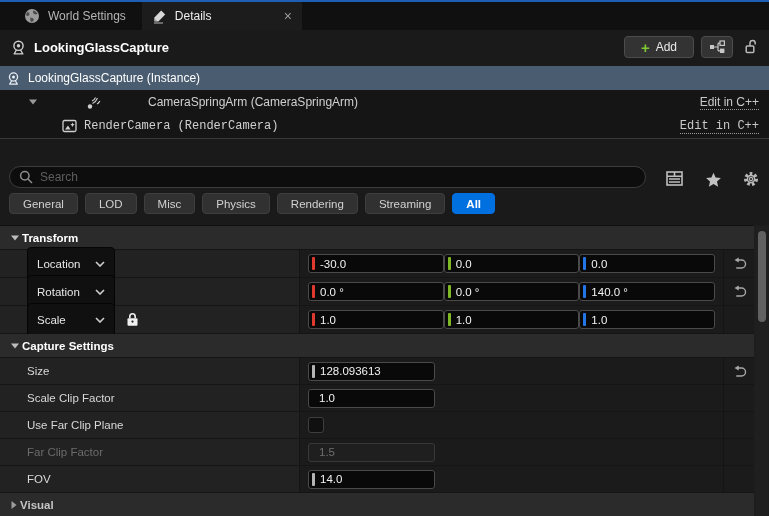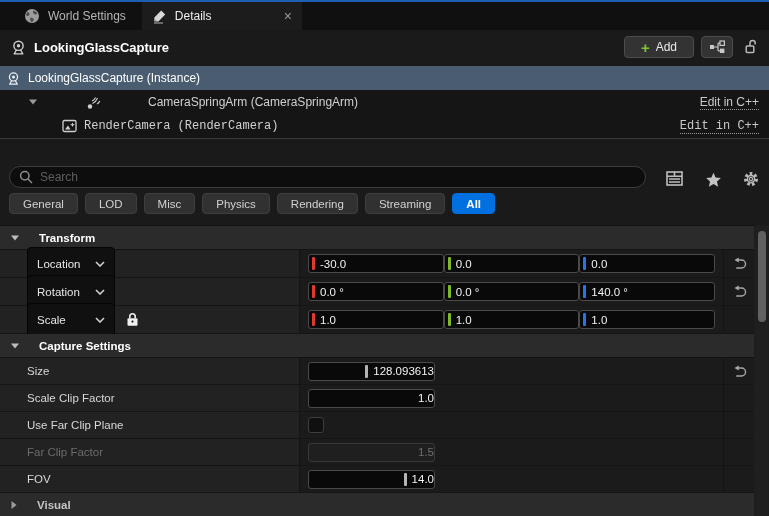--- a/index.html
+++ b/index.html
@@ -46,39 +46,39 @@
 
   
   .chips { display:flex; gap:7px; padding:5px 9px 11px; flex:0 0 auto; }
   .chip { height:21px; padding:0 13px; background:#313131; border:1px solid #3e3e3e; border-radius:4px;
     color:#d2d2d2; font-size:11.5px; display:flex; align-items:center; cursor:pointer; }
   .chip.active { background:var(--accent,#0070e0); border-color:var(--accent,#0070e0); color:#fff; font-weight:bold; }
 
   
   .grid { flex:1; background:#1d1d1d; position:relative; display:flex; flex-direction:column; }
   .grid-inner { flex:1; margin-right:15px; display:flex; flex-direction:column; border-top:1px solid #111; }
-  .sec-hdr { height:24px; background:#2b2b2b; display:flex; align-items:center; gap:19px; padding-left:10px;
+  .sec-hdr { height:24px; background:#2b2b2b; display:flex; align-items:center; gap:2px; padding-left:10px;
     color:#fff; font-size:11.5px; font-weight:bold; border-bottom:1px solid #141414; flex:0 0 auto; }
   .sec-hdr.dim { color:#c4c4c4; }
   .prow { display:flex; border-bottom:1px solid #151515; flex:0 0 auto; }
   .prow.t { height:28px; } .prow.c { height:27px; }
   .pname { width:300px; display:flex; align-items:center; padding-left:27px; border-right:1px solid #141414;
     color:#d8d8d8; font-size:11.5px; background:#222222; }
   .pname.disabled { color:#6b6b6b; }
   .pval { flex:1; display:flex; align-items:center; padding:0 8px; background:#1b1b1b; }
   .preset { width:31px; border-left:1px solid #141414; display:flex; align-items:center; justify-content:center;
     background:#1b1b1b; }
   .dd { height:21px; min-width:88px; background:#101010; border:1px solid #050505; border-radius:4px;
     display:flex; align-items:center; justify-content:space-between; gap:12px; padding:16px 9px;
     color:#e6e6e6; font-size:11.5px; cursor:pointer; }
   .spin { flex:1; height:19px; background:#090909; border:1px solid #4a4a4a; border-radius:3px;
     display:flex; align-items:center; overflow:hidden; cursor:text; }
   .spin .bar { width:3px; height:13px; margin-left:3px; border-radius:1px; flex:0 0 auto; }
   .spin .v { padding-left:5px; color:#f2f2f2; font-size:11.5px; white-space:nowrap; }
-  .field { flex:0 0 auto; width:127px;justify-content:flex-end; }
+  .field { flex:0 0 auto; width:127px; }
   .field.disabled { background:#1f1f1f; border-color:#383838; }
   .field.disabled .v { color:#6e6e6e; }
   .checkbox { width:16px; height:16px; background:#101010; border:1px solid #3e3e3e; border-radius:3px; cursor:pointer; }
   .fill { flex:1; background:#1d1d1d; }
 
   
   .scroll { position:absolute; right:1px; top:1px; bottom:0; width:13px; background:#1f1f1f; }
   .thumb { position:absolute; top:5px; left:2.5px; width:8px; height:91px; background:#616161; border-radius:4px; cursor:grab; }
 
   svg { display:block; }

